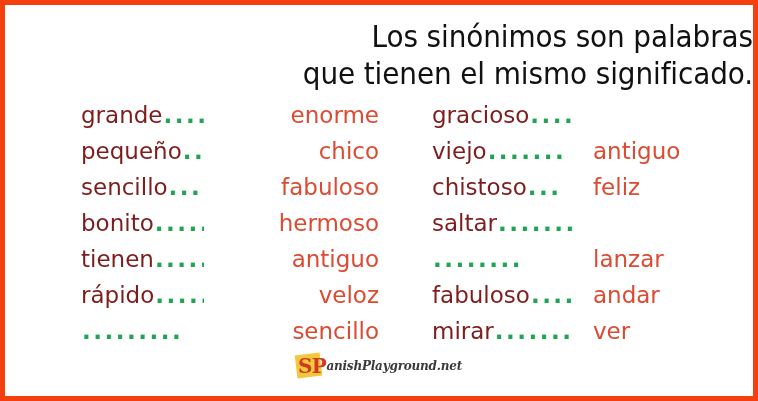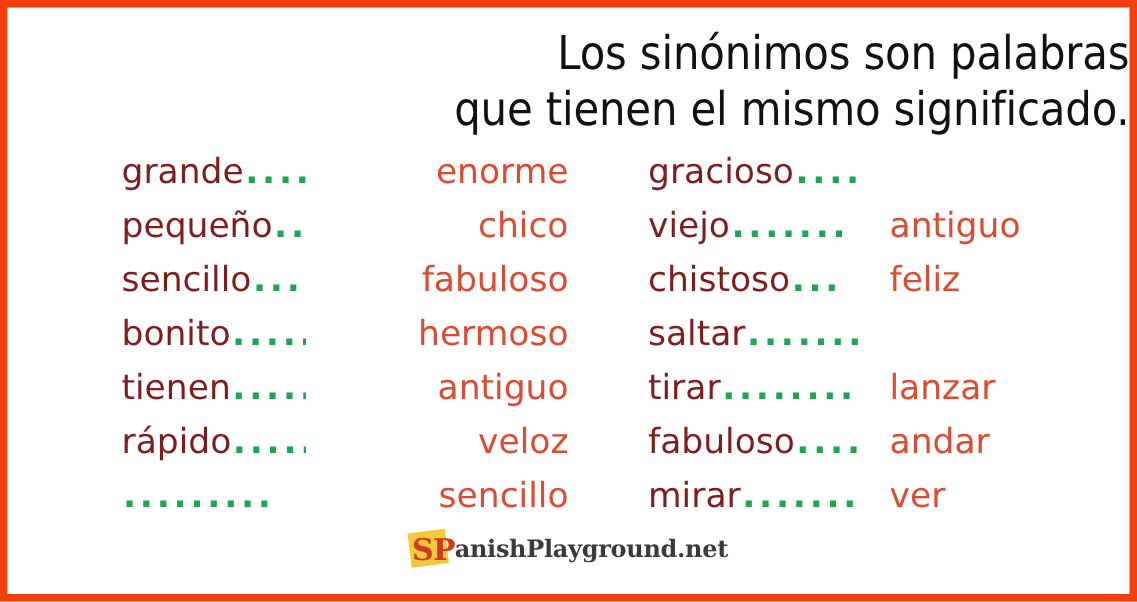--- a/index.html
+++ b/index.html
@@ -119,24 +119,25 @@
     font-size: 20px;
     font-weight: 700;
     letter-spacing: -0.5px;
     padding-left: 2px;
   }
   .wm-rest {
     position: relative;
     z-index: 1;
     color: #3a3a3a;
     font-family: "DejaVu Serif", "Liberation Serif", serif;
-    font-size: 16px;
+    font-size: 12px;
     font-weight: 700;
     letter-spacing: -0.2px;
     padding-bottom: 1px;
+    font-style: italic;
   }
 </style>
 </head>
 <body>
 
 <div class="poster">
 
   <h1 class="title">
     <span class="title-line">Los sinónimos son palabras</span>
     <span class="title-line">que tienen el mismo significado.</span>
@@ -194,21 +195,20 @@
       <div class="pair">
         <span class="word-a">chistoso</span>
         <span class="dots">...</span>
         <span class="word-b">feliz</span>
       </div>
       <div class="pair">
         <span class="word-a">saltar</span>
         <span class="dots">.......</span>
       </div>
       <div class="pair">
-        <span class="word-a">tirar</span>
         <span class="dots">........</span>
         <span class="word-b">lanzar</span>
       </div>
       <div class="pair">
         <span class="word-a">fabuloso</span>
         <span class="dots">....</span>
         <span class="word-b">andar</span>
       </div>
       <div class="pair">
         <span class="word-a">mirar</span>

